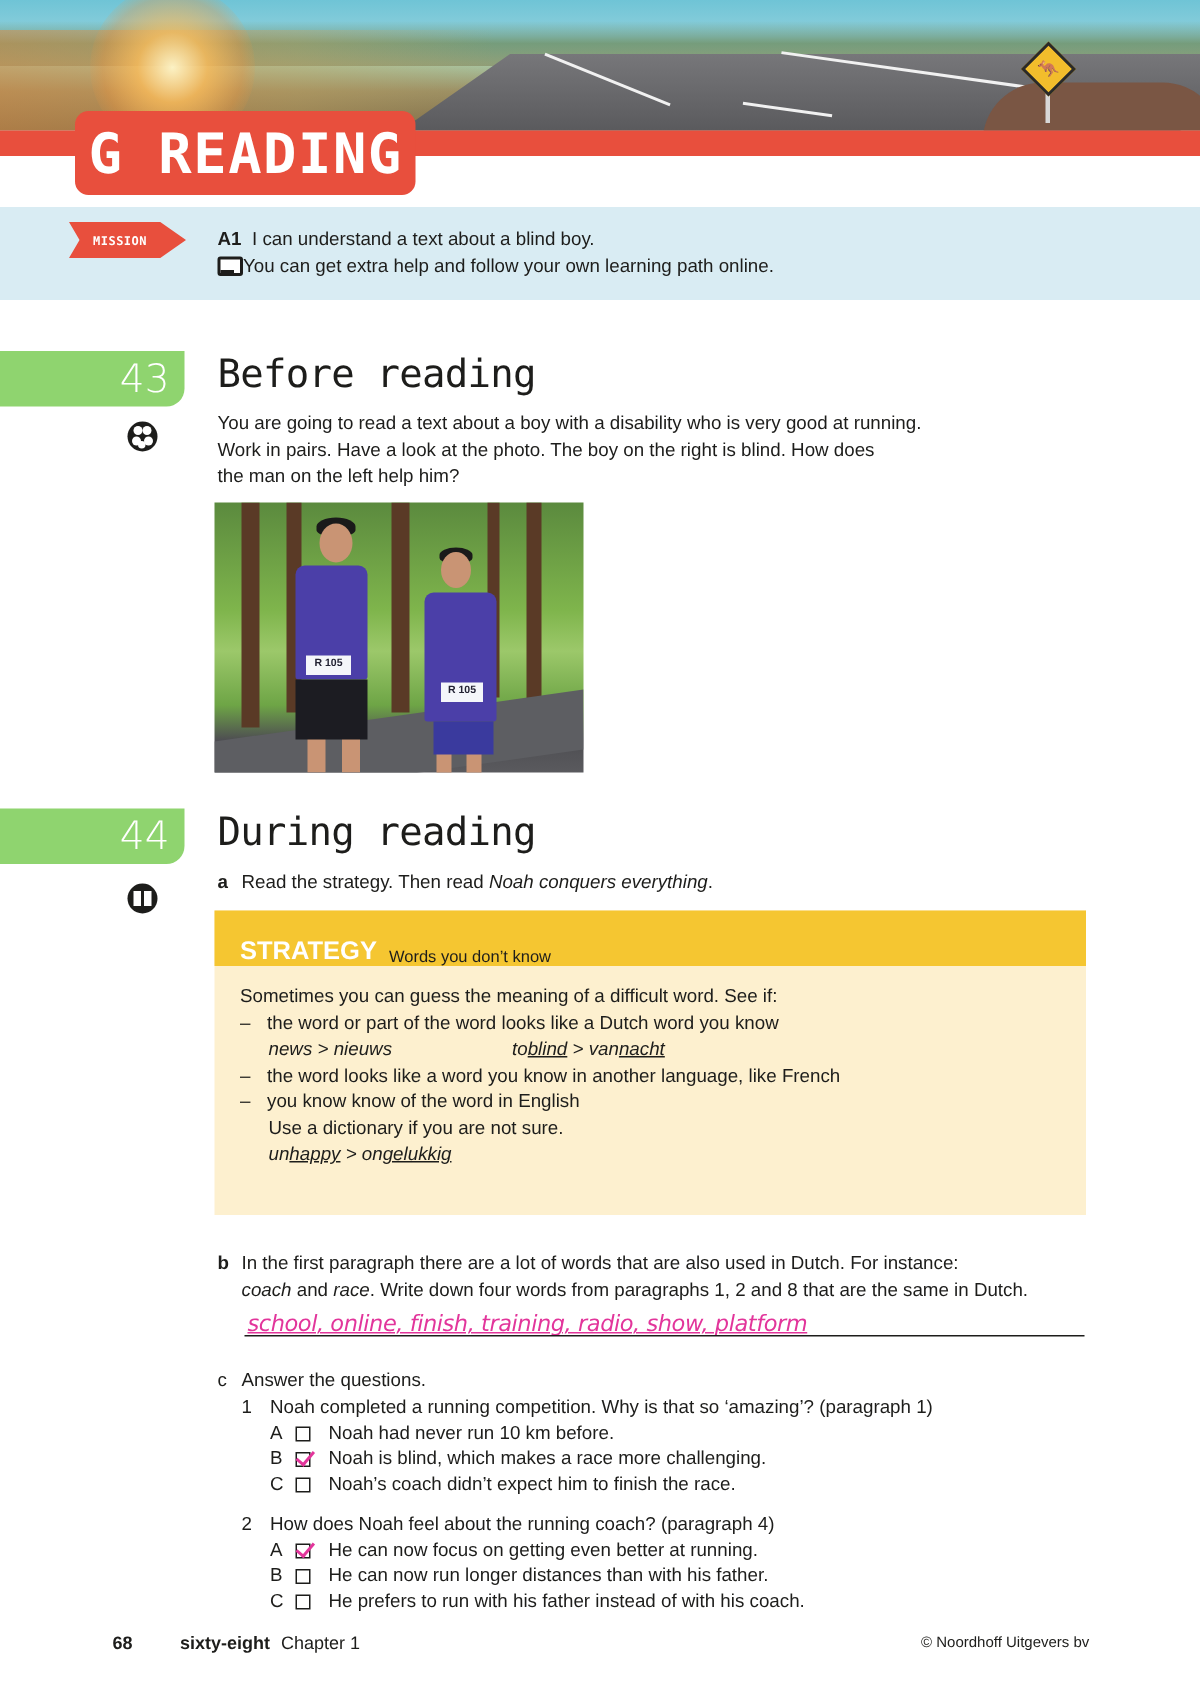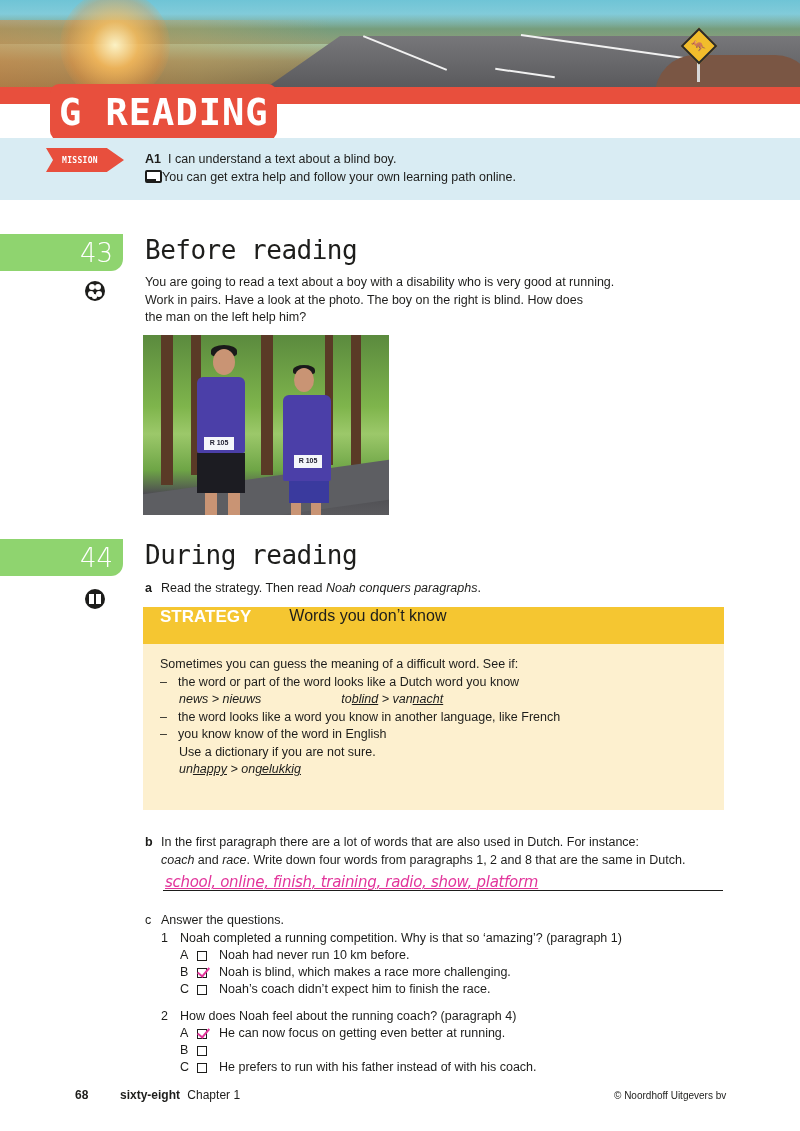--- a/index.html
+++ b/index.html
@@ -35,41 +35,41 @@
   }
   .banner .sign-pole { position: absolute; left: 697px; top: 60px; width: 3px; height: 22px; background: #d8d8d8; }
   .banner .sign {
     position: absolute; left: 686px; top: 33px; width: 26px; height: 26px;
     background: #f2bd2c; border: 2px solid #2a2a2a; transform: rotate(45deg);
   }
   .banner .sign span { display: block; transform: rotate(-45deg); font-size: 12px; line-height: 22px; text-align: center; color: #222; }
 
   .red-bar { position: absolute; left: 0; top: 87px; width: 800px; height: 17px; background: #e84f3d; }
   .title-tag {
-    position: absolute; left: 50px; top: 84px; height: 56px; padding: 0 9px;
+    position: absolute; left: 50px; top: 74px; height: 56px; padding: 0 9px;
     background: #e84f3d; border-radius: 9px;
     display: flex; align-items: center;
   }
   .title-tag span {
     font-family: "DejaVu Sans Mono", monospace; font-weight: bold; font-size: 37px; letter-spacing: 1px;
     color: #ffffff; line-height: 1;
   }
 
   
   .mission {
     position: absolute; left: 0; top: 138px; width: 800px; height: 62px; background: #d9ecf3;
   }
   .mission-arrow {
     position: absolute; left: 46px; top: 10px; width: 78px; height: 24px;
     background: #e84f3d;
     clip-path: polygon(0 0, 78% 0, 100% 50%, 78% 100%, 0 100%, 9% 50%);
     display: flex; align-items: center; justify-content: center; padding-left: 2px; padding-right: 12px;
   }
   .mission-arrow span { color: #fff; font-family: "DejaVu Sans Mono", monospace; font-weight: bold; font-size: 8px; letter-spacing: 0.3px; }
-  .mission-line { position: absolute; left: 145px; font-size: 12.5px; color: #1d1d1b; display: flex; gap: 4px; }
+  .mission-line { position: absolute; left: 145px; font-size: 12.5px; color: #1d1d1b; display: flex; align-items: center; gap: 4px; }
   .mission-line.l1 { top: 152px; }
   .mission-line.l2 { top: 170px; }
   .mission-code { font-weight: bold; margin-right: 3px; }
   .monitor-icon { display: inline-block; width: 13px; height: 13px; position: relative; }
   .monitor-icon::before { content: ""; position: absolute; left: 0; top: 0; width: 13px; height: 9px; border: 2px solid #1d1d1b; border-radius: 2px; background: #fff; }
   .monitor-icon::after { content: ""; position: absolute; left: 2px; top: 9px; width: 9px; height: 4px; background: #1d1d1b; }
 
   
   .ex-tab {
     position: absolute; left: 0; width: 123px; height: 37px; background: #8fd46f;
@@ -96,23 +96,23 @@
   .runner { position: absolute; }
   .runner .head { position: absolute; border-radius: 50%; background: #c99474; }
   .runner .hair { position: absolute; border-radius: 50% 50% 30% 30%; background: #1a1a1a; }
   .runner .shirt { position: absolute; background: #4b3fa8; border-radius: 6px 6px 2px 2px; }
   .runner .shorts { position: absolute; background: #1c1c22; }
   .runner .legs { position: absolute; background: #c99474; }
   .runner .bib { position: absolute; background: #f4f6fa; font-size: 7px; color: #223; text-align: center; line-height: 12px; font-weight: bold; }
 
   
   .strategy { position: absolute; left: 143px; top: 607px; width: 581px; height: 203px; background: #fdf0cf; }
-  .strategy-head { height: 37px; background: #f5c631; display: flex; align-items: flex-start; padding-left: 17px; gap: 8px; }
+  .strategy-head { height: 37px; background: #f5c631; display: flex; align-items: flex-end; padding-left: 17px; gap: 8px; }
   .strategy-kw { color: #ffffff; font-weight: bold; font-size: 17px; }
-  .strategy-title { color: #1d1d1b; font-size: 16px; margin-left: 30px; }
+  .strategy-title { color: #1d1d1b; font-size: 11px; }
   .strategy-body { padding: 12px 0 0 17px; font-size: 12.5px; line-height: 17.5px; }
   .s-line { display: flex; }
   .s-dash { width: 18px; flex: none; }
   .s-indent { padding-left: 19px; }
   .it { font-style: italic; }
   .ul { text-decoration: underline; }
   .gap-ex { display: inline-block; width: 80px; }
 
   
   .q-letter { font-weight: bold; display: inline-block; width: 16px; }
@@ -212,21 +212,21 @@
 
 <div class="ex-tab" style="top:539px;">
   <span>44</span>
 </div>
 <div class="ex-title" style="top:540px;">During reading</div>
 <div class="round-icon" style="top:589px;">
   <span class="book-page" style="left:4px;"></span>
   <span class="book-page" style="left:11px;"></span>
 </div>
 <div class="para" style="top:580px;">
-  <span class="q-letter">a</span><span>Read the strategy. Then read </span><span class="it">Noah conquers paragraphs</span><span>.</span>
+  <span class="q-letter">a</span><span>Read the strategy. Then read </span><span class="it">Noah conquers everything</span><span>.</span>
 </div>
 
 <div class="strategy">
   <div class="strategy-head">
     <span class="strategy-kw">STRATEGY</span>
     <span class="strategy-title">Words you don’t know</span>
   </div>
   <div class="strategy-body">
     <div>Sometimes you can guess the meaning of a difficult word. See if:</div>
     <div class="s-line">
@@ -284,20 +284,21 @@
   <span style="display:inline-block;width:19px;">2</span><span>How does Noah feel about the running coach? (paragraph 4)</span>
 </div>
 <div class="mc" style="left:180px;top:1025px;">
   <span class="opt-letter">A</span>
   <span class="checkbox checked"></span>
   <span>He can now focus on getting even better at running.</span>
 </div>
 <div class="mc" style="left:180px;top:1042px;">
   <span class="opt-letter">B</span>
   <span class="checkbox"></span>
+  <span>He can now run longer distances than with his father.</span>
 </div>
 <div class="mc" style="left:180px;top:1059px;">
   <span class="opt-letter">C</span>
   <span class="checkbox"></span>
   <span>He prefers to run with his father instead of with his coach.</span>
 </div>
 
 <div class="footer" style="left:75px;">
   <span class="pg">68</span>
 </div>

